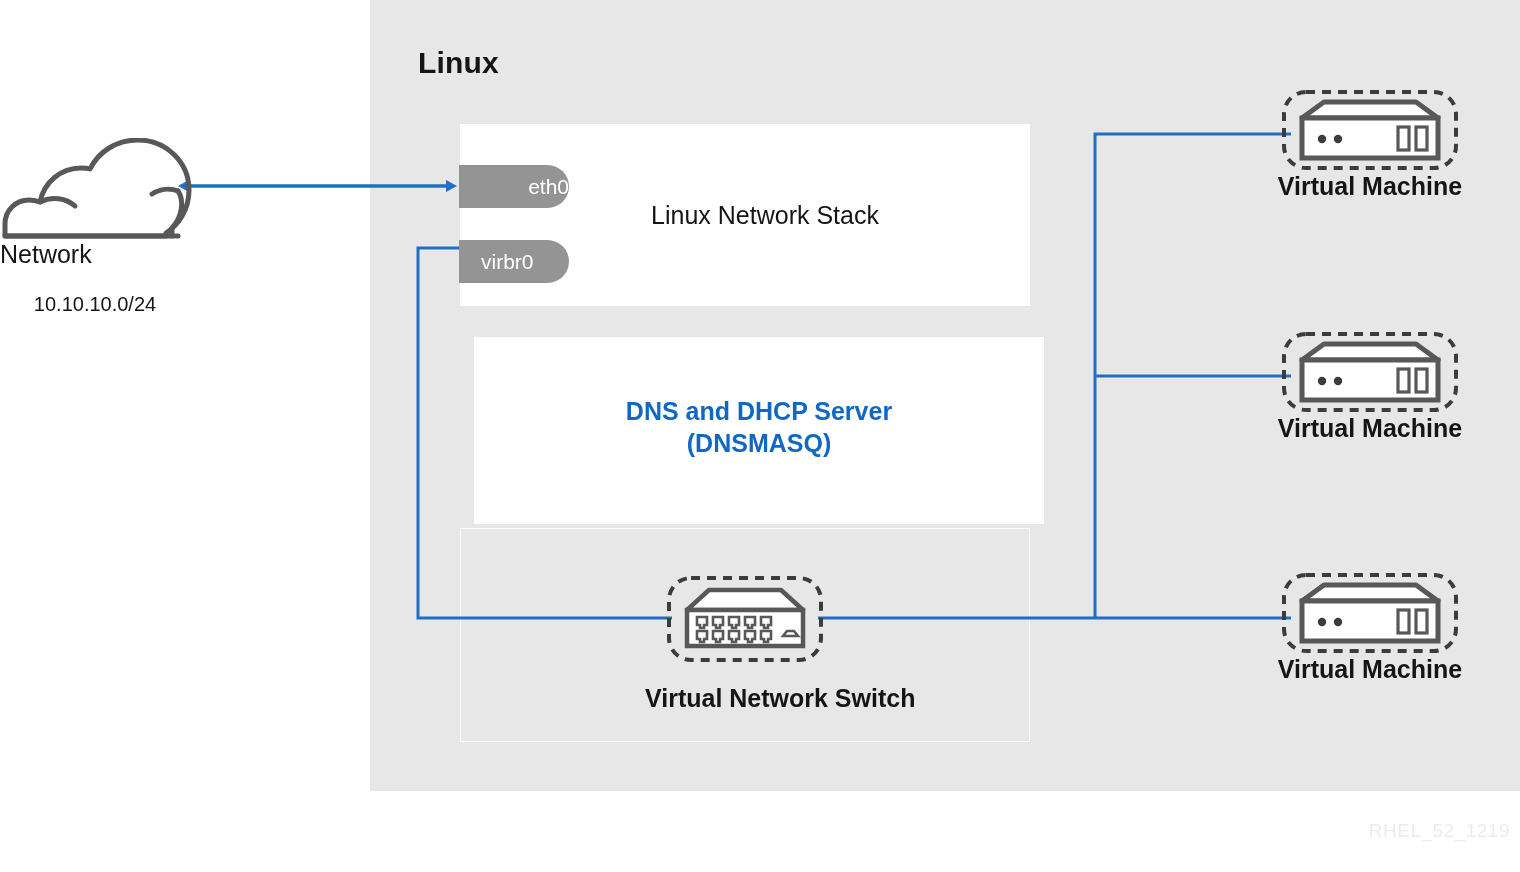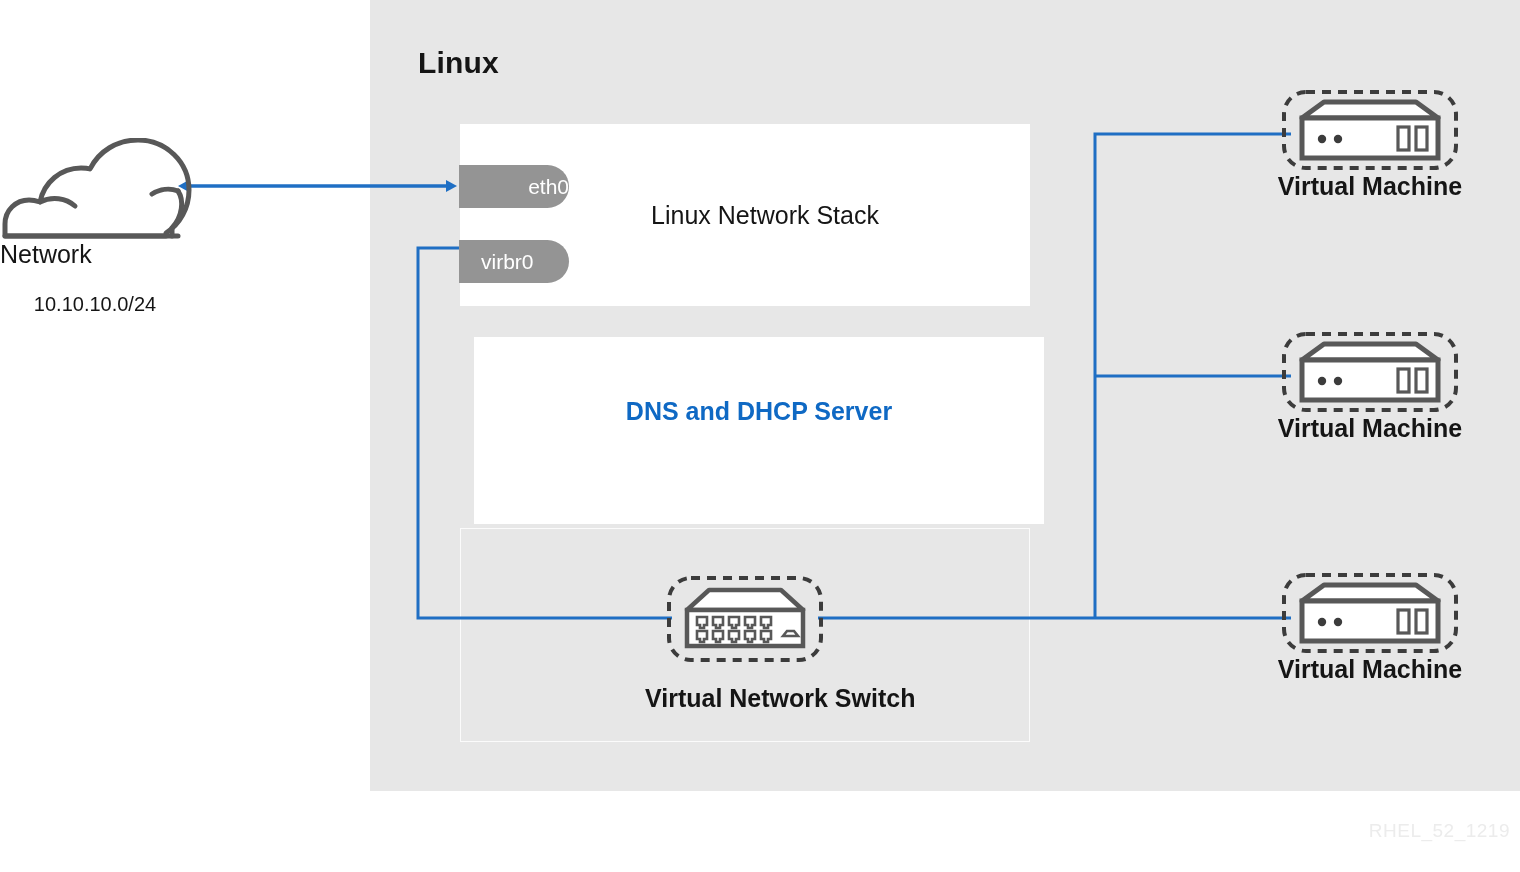--- a/index.html
+++ b/index.html
@@ -209,20 +209,21 @@
   <div class="host-box"></div>
   <div class="host-title">Linux</div>
 
   <div class="panel panel-stack">
     <div class="panel-label stack-label">Linux Network Stack</div>
   </div>
 
   <div class="panel panel-dns">
     <div class="panel-label dns-label">
       <div>DNS and DHCP Server</div>
+      <div>(DNSMASQ)</div>
     </div>
   </div>
 
   <div class="panel-switch"></div>
 
   <svg class="wires" viewBox="0 0 1520 872" width="1520" height="872">
     <defs>
       <marker id="arrL" markerWidth="12" markerHeight="12" refX="10" refY="6" orient="auto" markerUnits="userSpaceOnUse">
         <path d="M11,0 L11,12 L0,6 Z" fill="#1f6fc4"></path>
       </marker>

